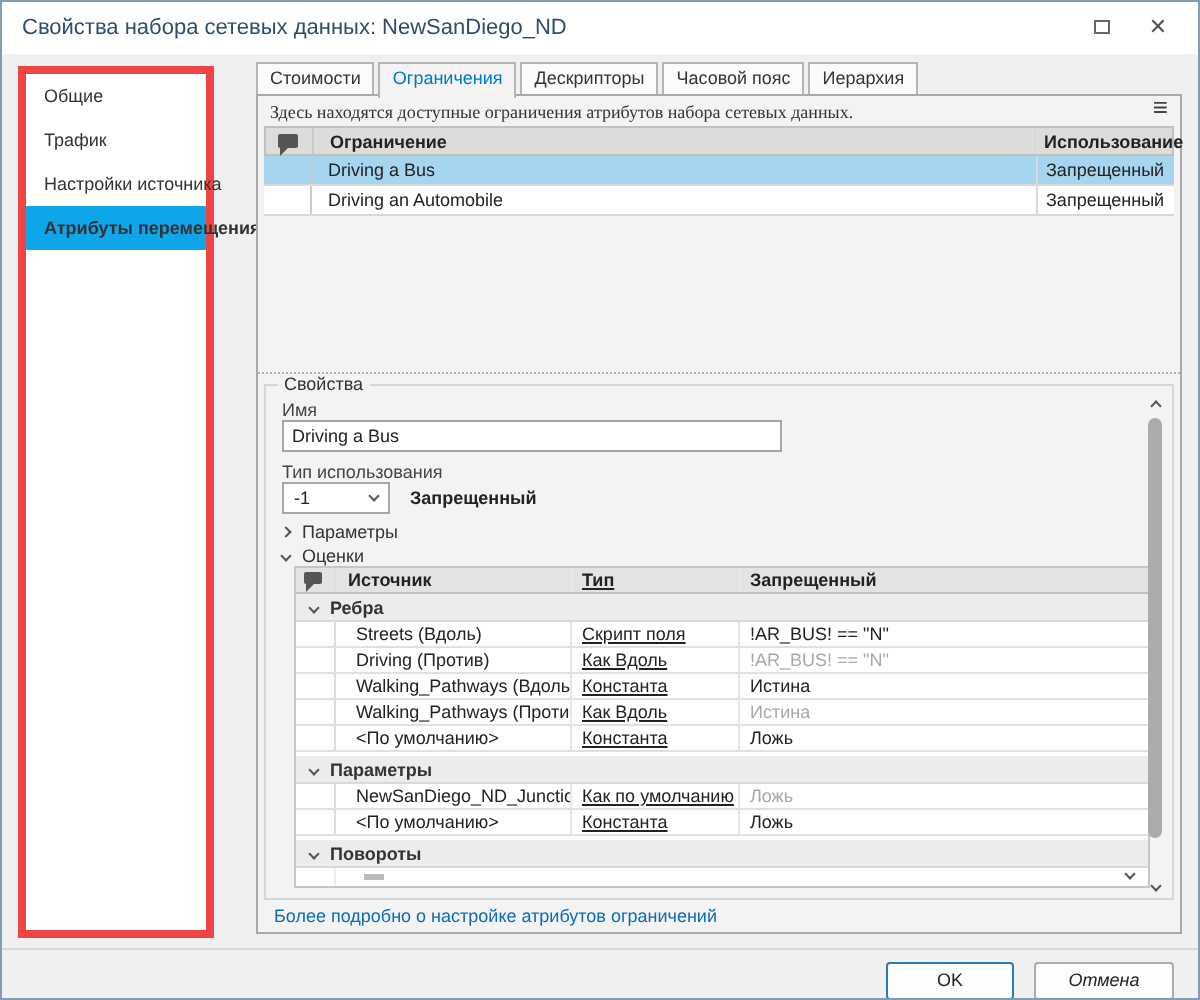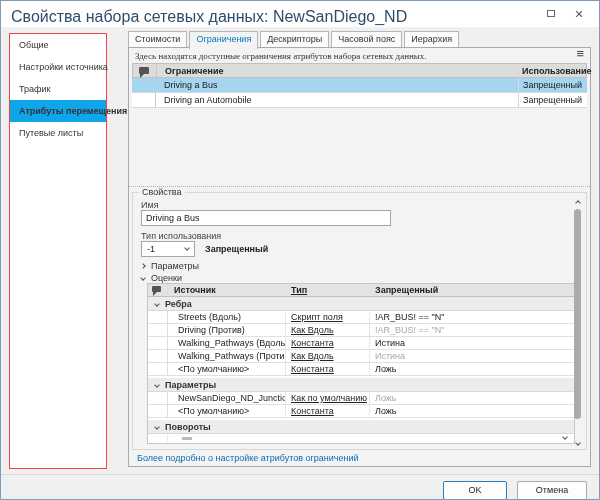--- a/index.html
+++ b/index.html
@@ -2,27 +2,27 @@
 <html><head>
 <meta charset="utf-8">
 <style>
   * { margin:0; padding:0; box-sizing:border-box; }
   html,body { background:#cfd8e0; }
   body { font-family:"Liberation Sans", sans-serif; }
   .window{ position:relative; width:600px; height:500px; background:#f0f0f0;
            border:1px solid #7f9db9; overflow:hidden; font-size:9px; color:#222;}
   
   .titlebar{ position:absolute; top:0; left:0; right:0; height:26px; background:#ffffff; }
-  .title{ position:absolute; left:10px; top:7px; font-size:16px; color:#2e4d6b; white-space:nowrap;}
+  .title{ position:absolute; left:10px; top:7px; font-size:11px; color:#2e4d6b; white-space:nowrap;}
   .win-btn{ position:absolute; top:4px; width:20px; height:18px; text-align:center; line-height:18px; color:#555; cursor:default;}
   .btn-max{ right:38px; }
   .btn-max .sq{ display:inline-block; width:8px; height:7px; border:1px solid #666; margin-top:5px;}
   .btn-close{ right:10px; font-size:11px; }
   
-  .sidebar{ position:absolute; left:8px; top:32px; width:98px; bottom:30px; background:#fff; border:1px solid #ef4444;}
+  .sidebar{ position:absolute; left:8px; top:32px; width:98px; bottom:30px; background:#fff; border:4px solid #ef4444;}
   .side-item{ height:22px; line-height:22px; padding-left:9px; color:#333; white-space:nowrap; cursor:default;}
   .side-item.selected{ background:#0ea5e9; font-weight:bold; }
   
   .main{ position:absolute; left:127px; top:30px; right:8px; bottom:32px; }
   .tabs{ position:absolute; top:0; left:0; height:17px; display:flex; z-index:2;}
   .tab{ background:#fbfbfb; border:1px solid #b5b5b5; border-bottom:none; margin-right:2px;
         padding:0 6px; line-height:15px; height:16px; color:#333; white-space:nowrap; cursor:default;}
   .tab.active{ background:#f3f3f3; color:#0079c1; height:18px; z-index:3;}
   .content{ position:absolute; top:16px; left:0; right:0; bottom:0; border:1px solid #a9a9a9; background:#f3f3f3;}
   .desc-row{ position:absolute; top:3px; left:6px; right:20px; height:11px; color:#333; white-space:nowrap;font-family:Liberation Serif, serif;}
@@ -80,39 +80,38 @@
   .sc-arrow{ position:absolute; left:2px; width:8px; height:8px; text-align:center;}
   .sc-up{ top:0; } .sc-dn{ bottom:0; }
   .sc-thumb{ position:absolute; left:2px; top:12px; bottom:26px; width:7px; background:#ababab; border-radius:4px;}
   .ev-scroll-dn{ position:absolute; right:2px; bottom:2px; width:9px; height:10px;}
   
   .link-row{ position:absolute; left:8px; bottom:3px; color:#0c6bb3; white-space:nowrap; cursor:pointer;}
   .footer{ position:absolute; left:0; right:0; bottom:0; height:25px; background:#f0f0f0; border-top:1px solid #d9d9d9;}
   .btn{ position:absolute; top:6px; height:19px; background:#fdfdfd; border:1px solid #ababab; border-radius:2px;
         text-align:center; line-height:17px; color:#222; cursor:default;}
   .btn-ok{ right:92px; width:64px; border-color:#2a7db8;}
-  .btn-cancel{ right:12px; width:70px;}
+  .btn-cancel{ right:12px; width:70px;font-style:italic;}
 </style>
 </head>
 <body>
 
 <div class="window">
 
   <div class="titlebar">
     <span class="title">Свойства набора сетевых данных: NewSanDiego_ND</span>
     <span class="win-btn btn-max"><span class="sq"></span></span>
     <span class="win-btn btn-close">✕</span>
   </div>
 
   <div class="sidebar">
     <div class="side-item">Общие</div>
+    <div class="side-item">Трафик</div>
     <div class="side-item">Настройки источника</div>
-    <div class="side-item">Трафик</div>
     <div class="side-item selected">Атрибуты перемещения</div>
-    <div class="side-item">Путевые листы</div>
   </div>
 
   <div class="main">
     <div class="tabs">
       <div class="tab">Стоимости</div>
       <div class="tab active">Ограничения</div>
       <div class="tab">Дескрипторы</div>
       <div class="tab">Часовой пояс</div>
       <div class="tab">Иерархия</div>
     </div>

